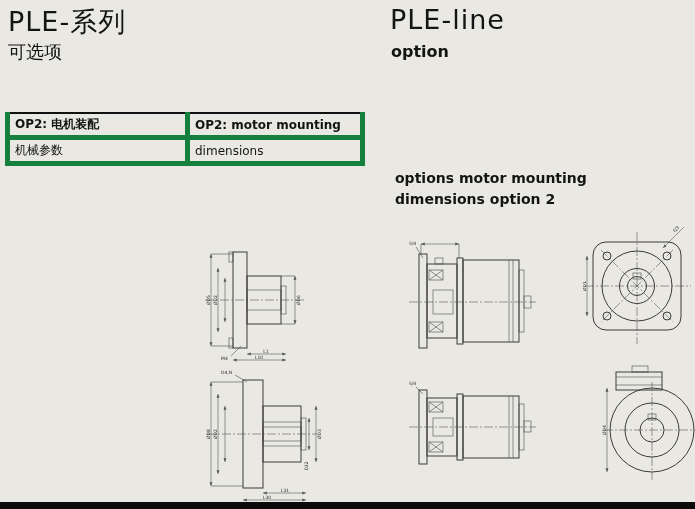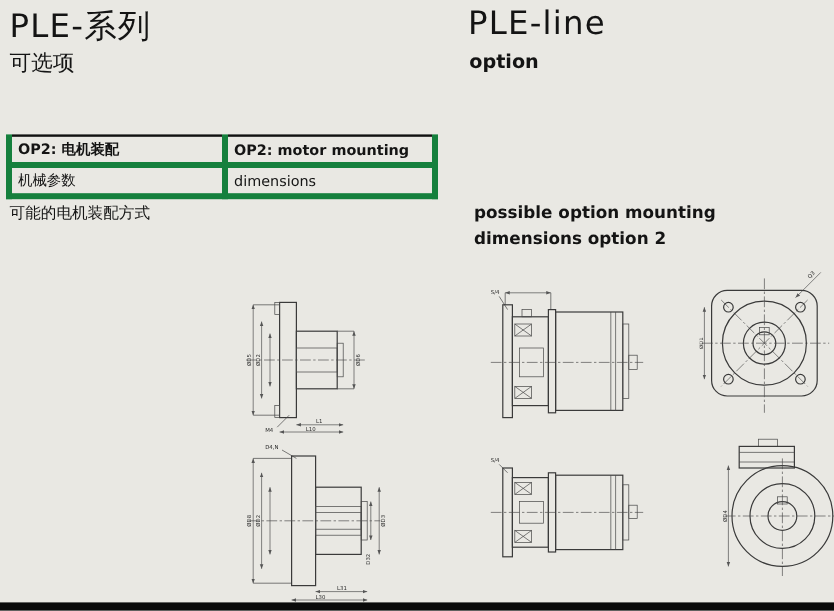--- a/index.html
+++ b/index.html
@@ -62,24 +62,23 @@
     <td>OP2: motor mounting</td>
   </tr>
   <tr>
     <td class="c1">机械参数</td>
     <td>dimensions</td>
   </tr>
 </tbody>
   </table>
 
 <div class="abs intro-zh" style="left:8px; top:168px;">
-  <div>可能的电机装配方式</div>
 </div>
 <div class="abs intro-en" style="left:395px; top:168px;">
-  <div>possible option mounting</div>
+  <div>options motor mounting</div>
   <div>dimensions option 2</div>
 </div>
 
 <div class="drawing" style="left:203px; top:228px; width:110px; height:136px;">
 <svg viewBox="0 0 110 136" width="110" height="136">
 
   <g>
     <line class="dim" x1="8" y1="26" x2="8" y2="118" marker-start="url(#arr)" marker-end="url(#arr)"></line>
     <line class="dim" x1="15" y1="40" x2="15" y2="104" marker-start="url(#arr)" marker-end="url(#arr)"></line>
     <line class="dim" x1="22" y1="50" x2="22" y2="94" marker-start="url(#arr)" marker-end="url(#arr)"></line>

